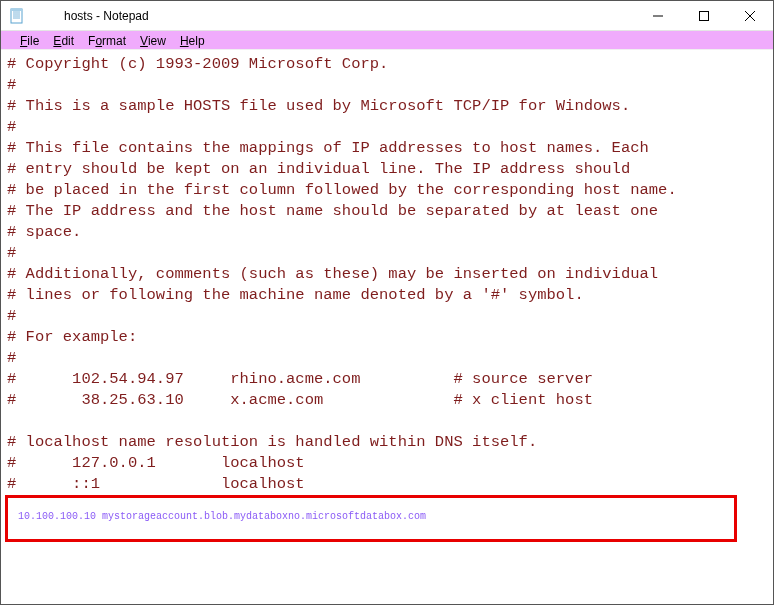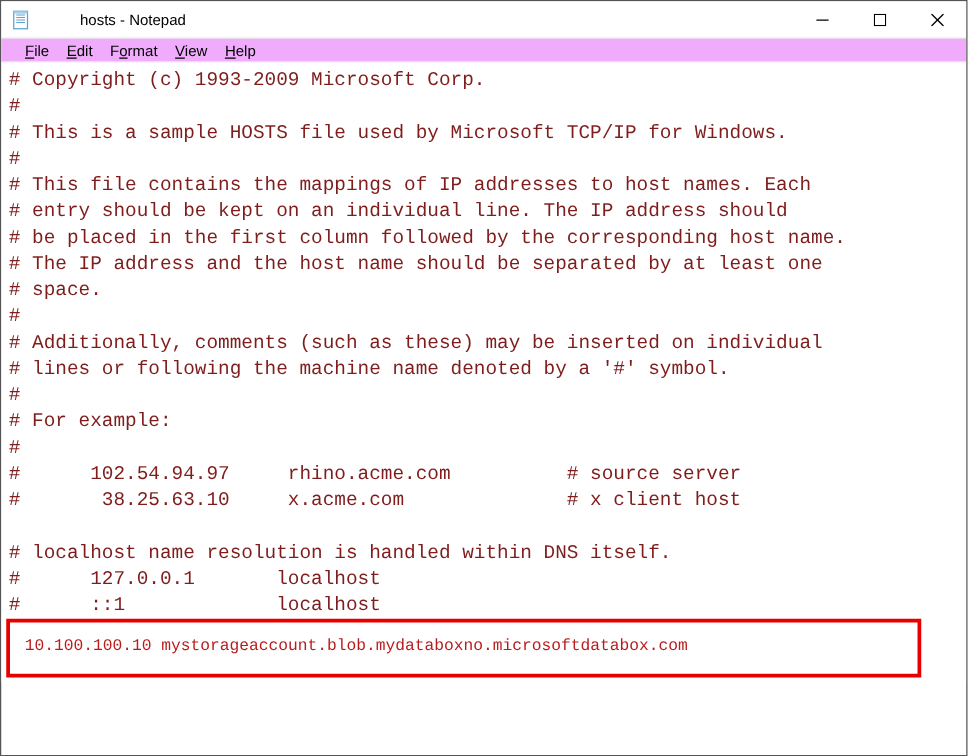--- a/index.html
+++ b/index.html
@@ -82,24 +82,24 @@
     }
     .highlight-box {
       border: 3px solid #e80000;
       padding: 8px 4px 12px 4px;
       margin-top: 0px;
       margin-left: -2px;
       margin-right: 30px;
     }
     .highlight-text {
       font-family: Consolas, "Courier New", monospace;
-      font-size: 13px;
+      font-size: 10px;
       line-height: 21px;
       white-space: pre;
-      color: #b91c1c;
+      color: #8b5cf6;
     }
   </style>
 </head>
 <body>
 
 <div class="titlebar">
   <span class="titlebar-icon">
     <svg viewBox="0 0 16 16">
       <rect x="2" y="1" width="11" height="14" fill="#fff" stroke="#5ba3d0" stroke-width="1"></rect>
       <line x1="4" y1="4" x2="11" y2="4" stroke="#5ba3d0" stroke-width="0.8"></line>

